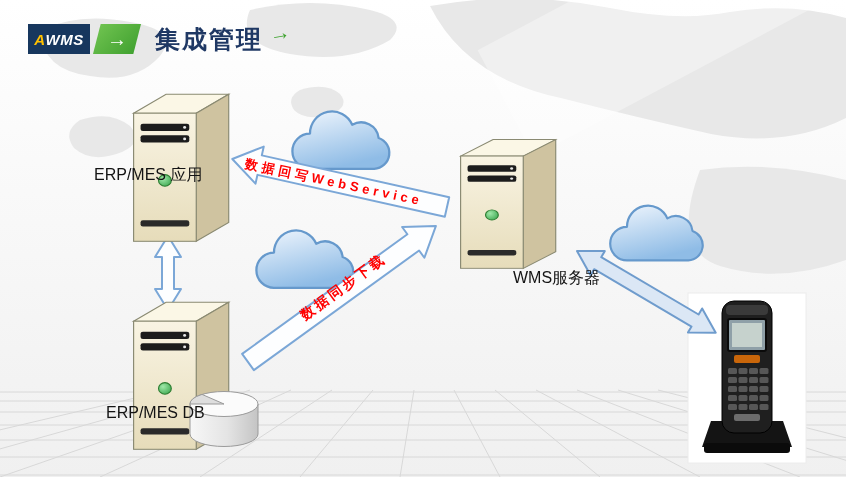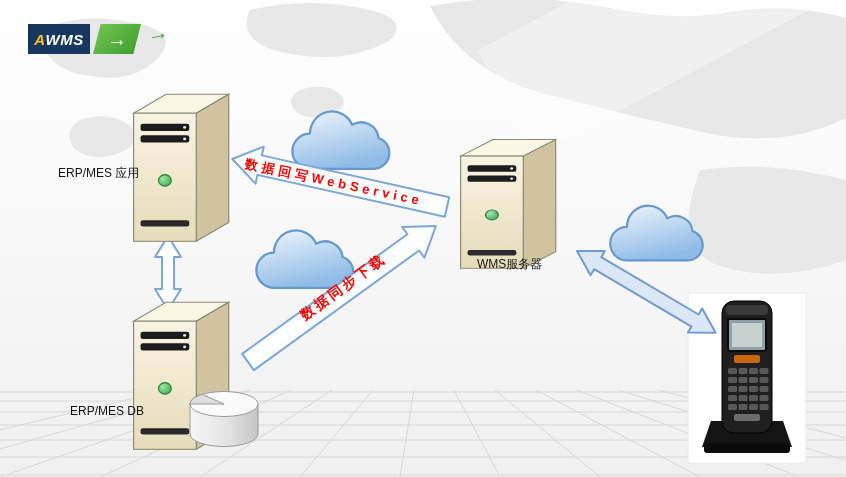--- a/index.html
+++ b/index.html
@@ -71,28 +71,29 @@
     font-size: 21px;
     font-weight: bold;
     margin-left: 6px;
     transform: translateY(-7px) rotate(-10deg);
     line-height: 1;
   }
 
   
   .node-label {
     position: absolute;
-    font-size: 12px;
+    font-size: 16px;
     color: #141414;
     white-space: nowrap;
     z-index: 5;
+    margin-left: 36px;
   }
   #lbl-erp-app { left: 58px;  top: 165px; }
   #lbl-erp-db  { left: 70px;  top: 404px; }
-  #lbl-wms     { left: 477px; top: 256px; }
+  #lbl-wms     { left: 477px; top: 268px; }
 
   
   .flow-label {
     position: absolute;
     color: #ff0000;
     font-weight: bold;
     white-space: nowrap;
     transform-origin: left top;
     z-index: 5;
   }
@@ -254,20 +255,21 @@
   </svg>
 
   <div class="header">
     <div class="logo-box">
       <span class="logo-a">A</span>
       <span class="logo-rest">WMS</span>
     </div>
     <div class="logo-green">
       <span class="logo-green-arrow">→</span>
     </div>
+    <div class="title">集成管理</div>
     <div class="title-arrow">→</div>
   </div>
 
   <div class="node-label" id="lbl-erp-app">ERP/MES 应用</div>
   <div class="node-label" id="lbl-erp-db">ERP/MES DB</div>
   <div class="node-label" id="lbl-wms">WMS服务器</div>
 
   <div class="flow-label" id="flow-writeback">数据回写WebService</div>
   <div class="flow-label" id="flow-sync">数据同步下载</div>
 

